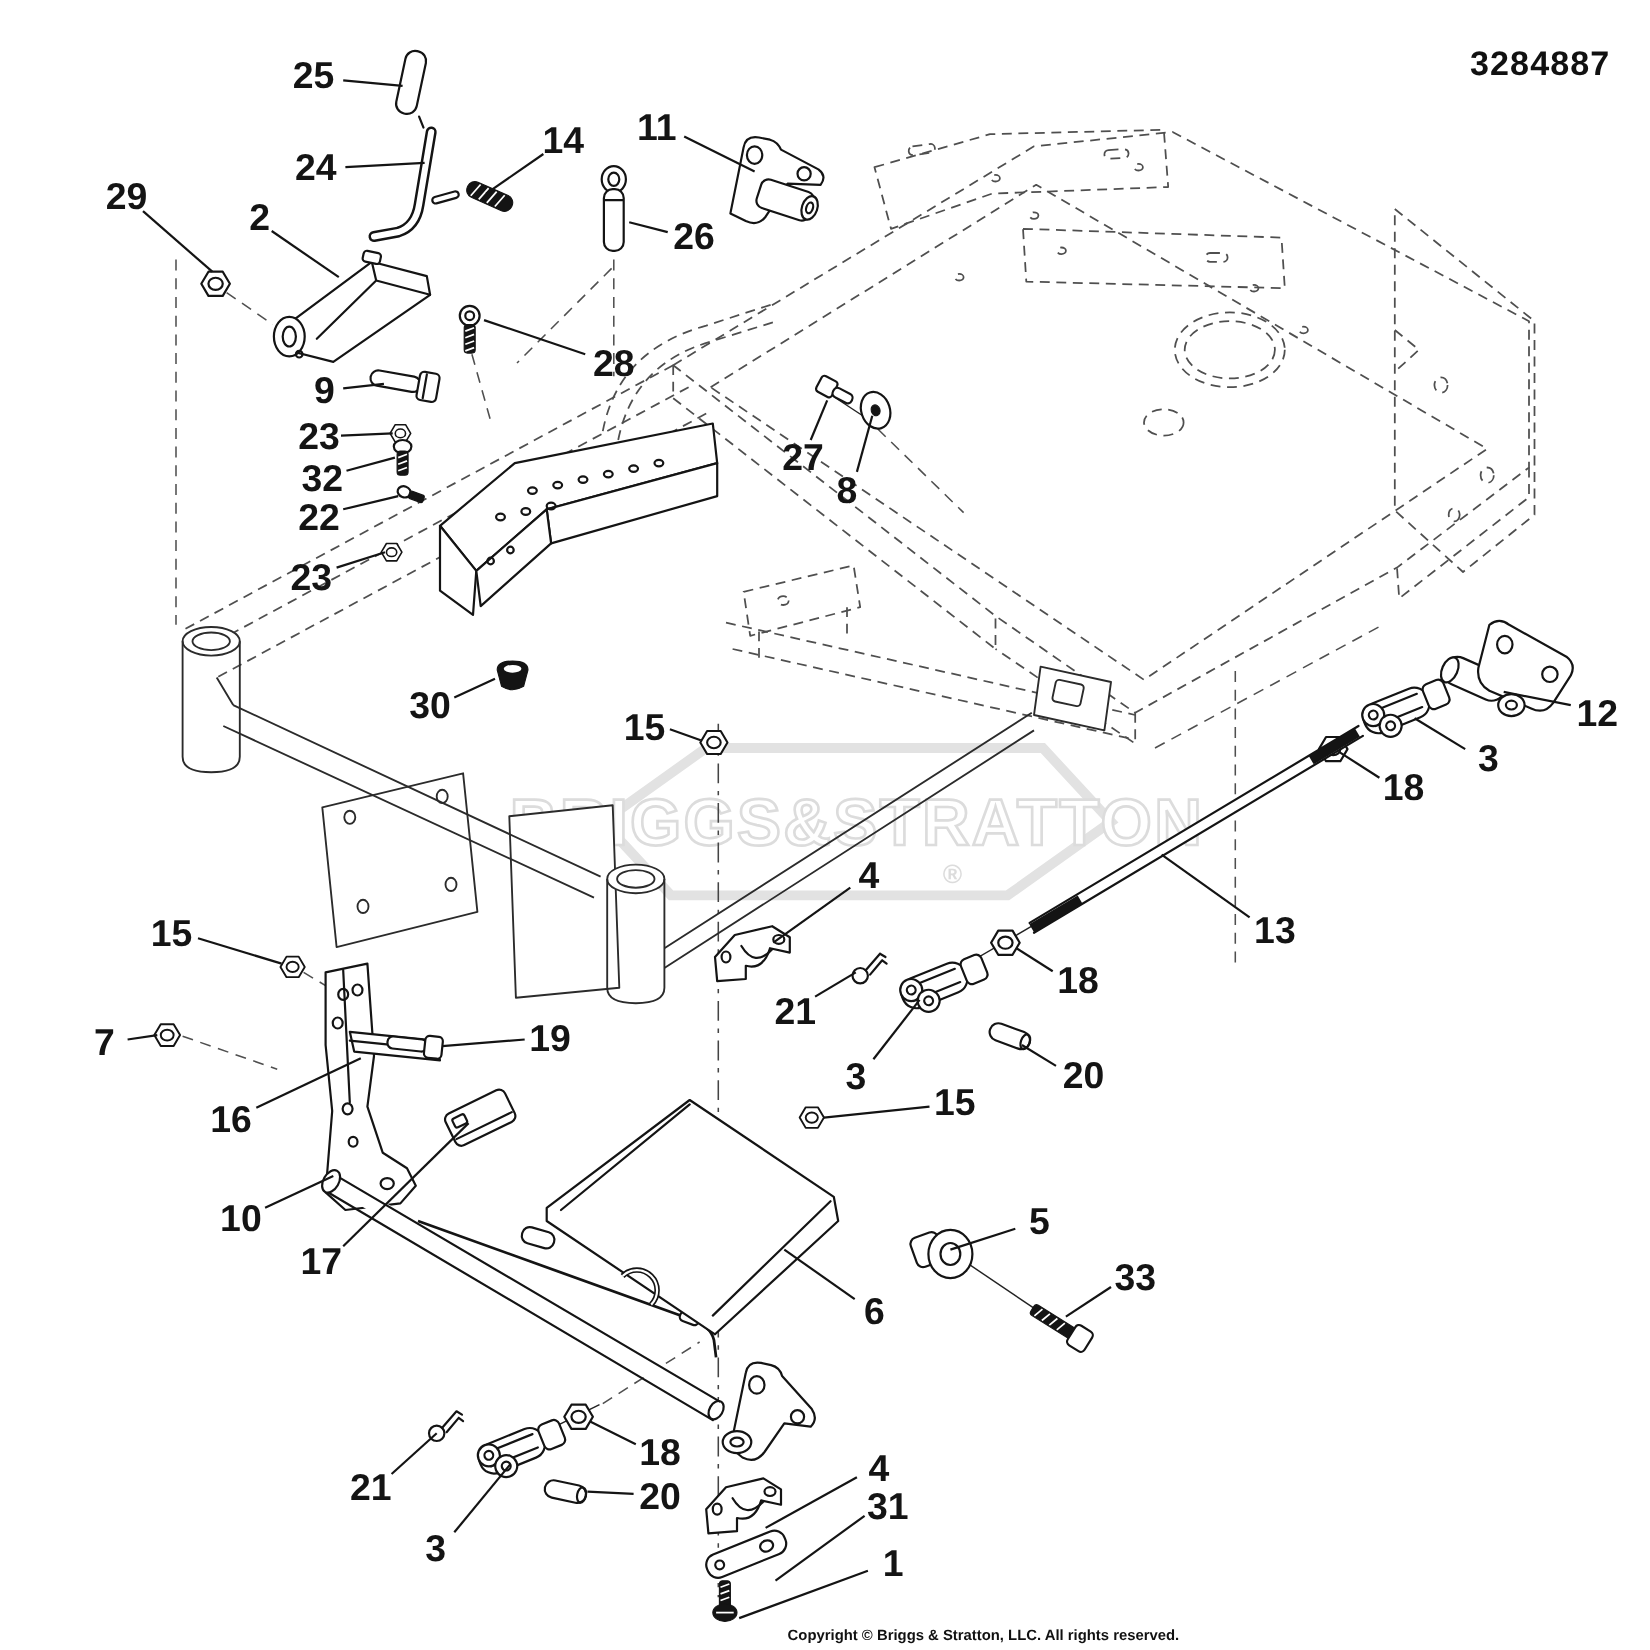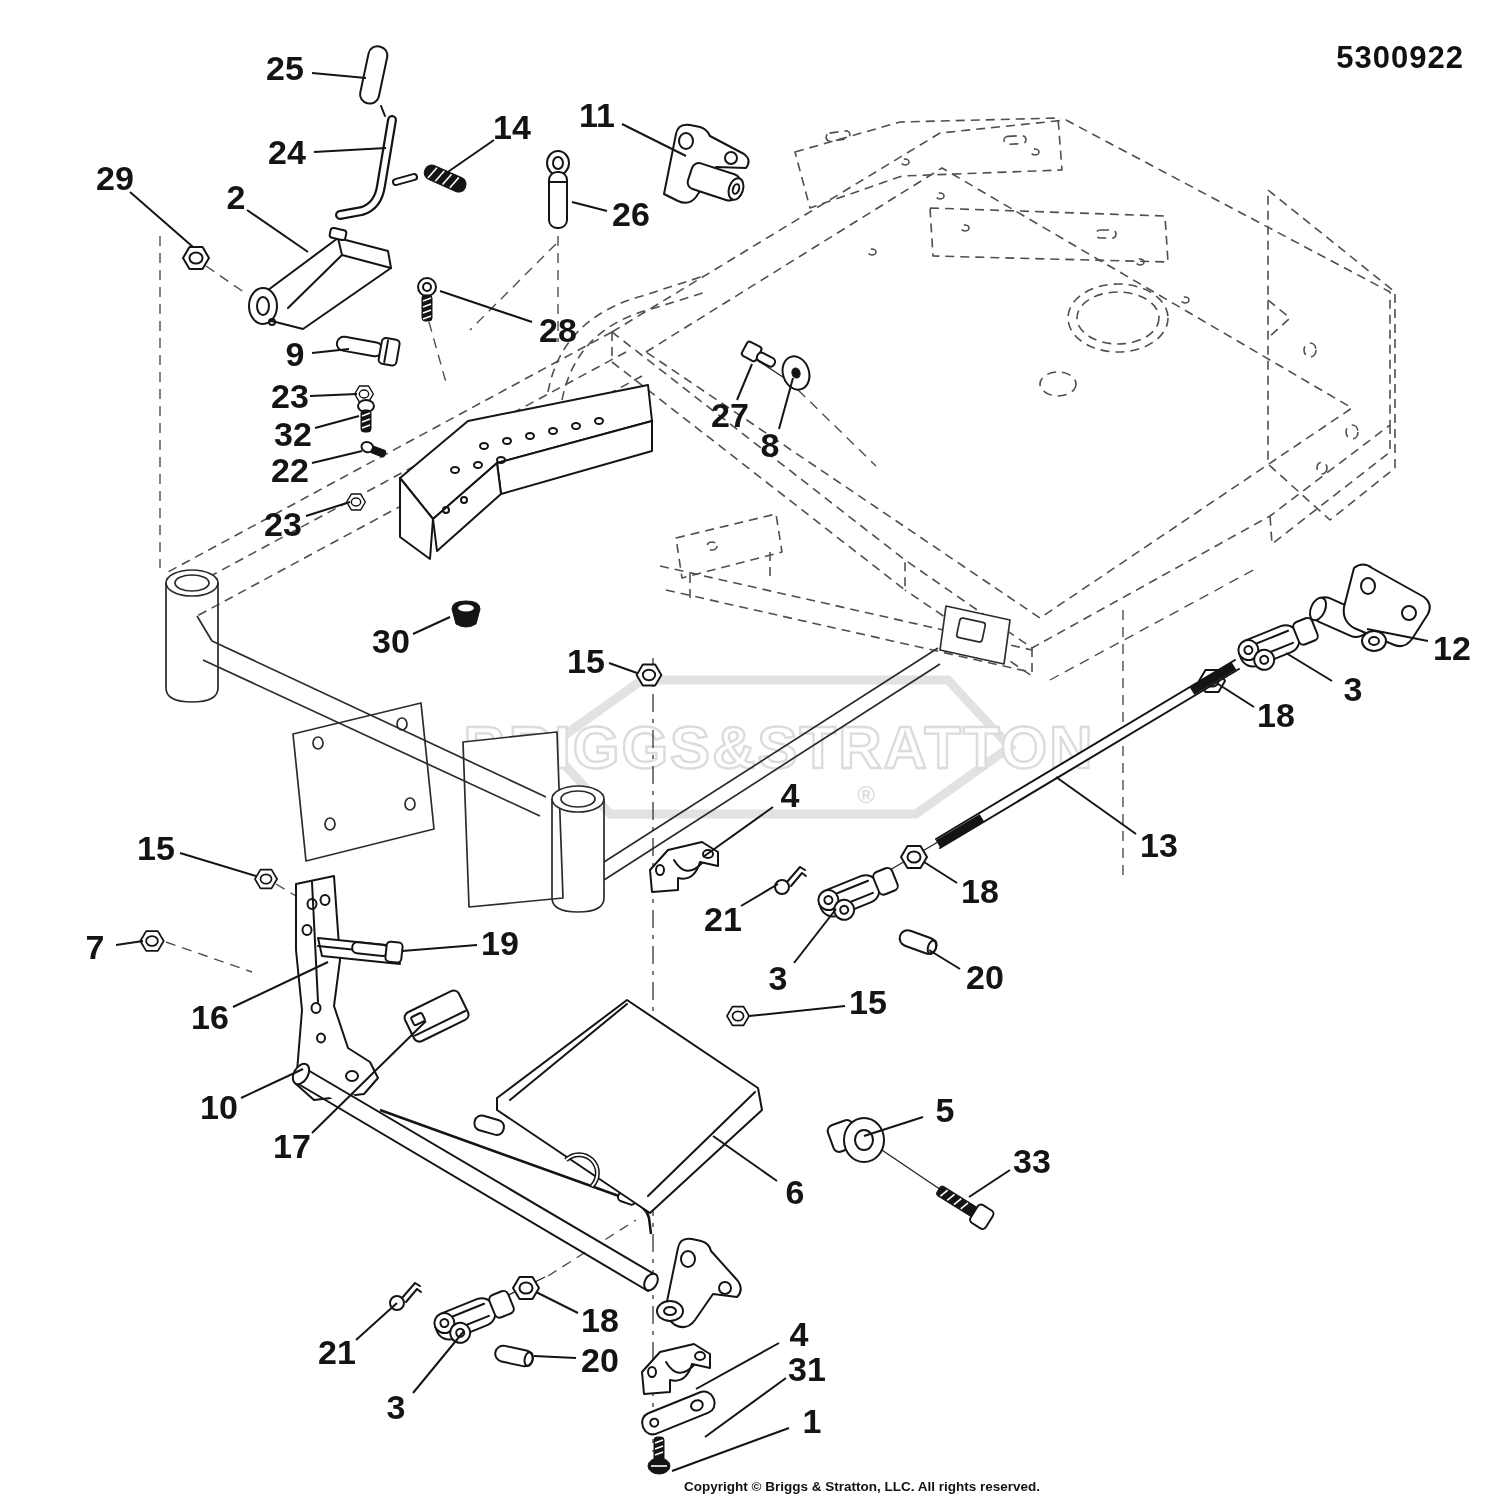--- a/index.html
+++ b/index.html
@@ -1,21 +1,21 @@
 <!DOCTYPE html>
 <html><head>
 <meta charset="utf-8">
 <style>
   html,body{margin:0;padding:0;background:#fff;}
   .canvas{position:relative;width:1500px;height:1500px;background:#fff;overflow:hidden;
           font-family:"Liberation Sans",sans-serif;}
   .drawing-number{position:absolute;top:40px;right:36px;font-weight:700;font-size:31px;
           letter-spacing:1px;color:#111;}
   .copyright{position:absolute;bottom:6px;left:0;width:1040px;text-align:right;
-          font-weight:700;font-size:13.5px;color:#111;}
+          font-weight:700;font-size:13.5px;color:#111;padding-left:32px;}
   svg{position:absolute;left:0;top:0;}
   .frame{stroke:#4f4f4f;stroke-width:1.6;fill:none;stroke-dasharray:9 6;stroke-linejoin:round;}
   .guide{stroke:#4f4f4f;stroke-width:1.4;fill:none;stroke-dasharray:10 7;}
   .cline{stroke:#444;stroke-width:1.4;fill:none;stroke-dasharray:18 7 4 7;}
   .axis{stroke:#222;stroke-width:1.3;fill:none;}
   .solid{stroke:#141414;stroke-width:2;fill:#fff;stroke-linejoin:round;stroke-linecap:round;}
   .solidthin{stroke:#2b2b2b;stroke-width:1.7;fill:#fff;stroke-linejoin:round;}
   .nofill{fill:none;}
   .ink{fill:#141414;stroke:#141414;stroke-width:1;}
   .wht{stroke:#fff;stroke-width:1.6;fill:none;}
@@ -478,15 +478,15 @@
         <text x="600" y="1372" class="callout">20</text>
         <line x1="779" y1="1343" x2="696" y2="1389" class="leader"></line>
         <text x="799" y="1346" class="callout">4</text>
         <line x1="786" y1="1378" x2="705" y2="1437" class="leader"></line>
         <text x="807" y="1381" class="callout">31</text>
         <line x1="789" y1="1428" x2="672" y2="1471" class="leader"></line>
         <text x="812" y="1433" class="callout">1</text>
       </g>
   </svg>
 
-  <div class="drawing-number">5300922</div>
+  <div class="drawing-number">3284887</div>
   <div class="copyright">Copyright © Briggs &amp; Stratton, LLC. All rights reserved.</div>
 </div>
 
 </body></html>

